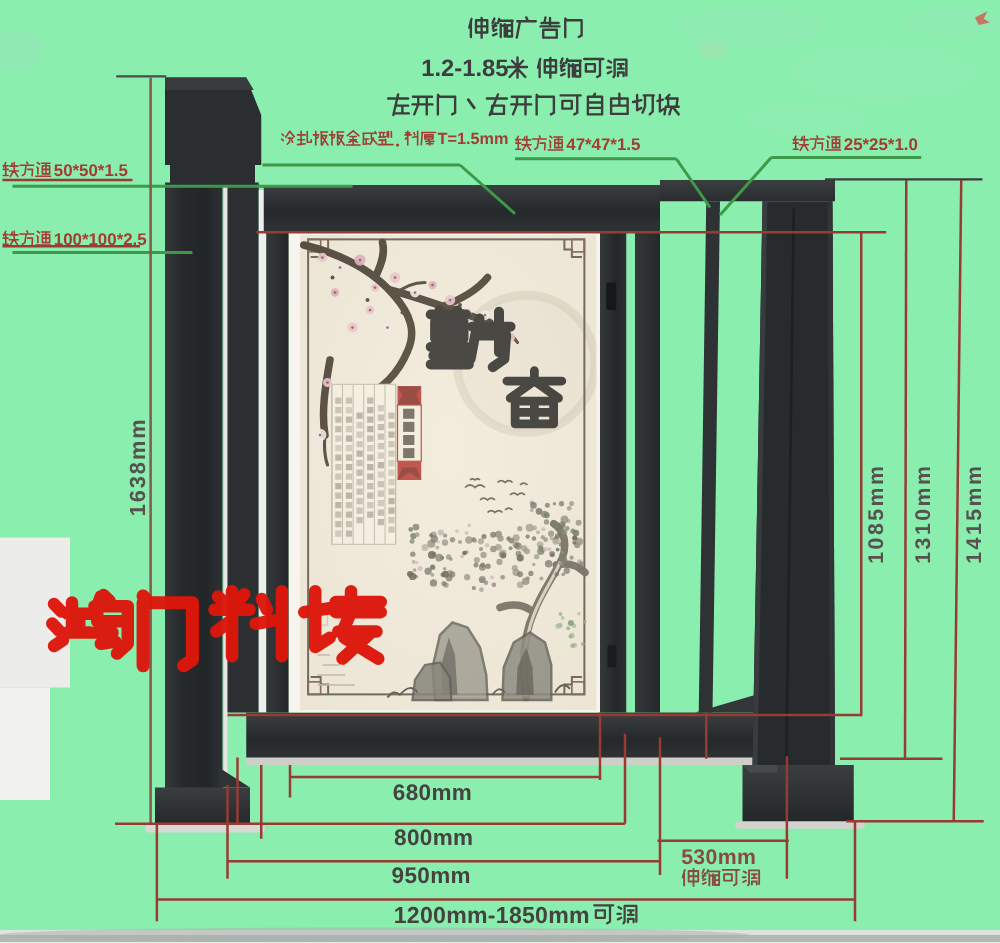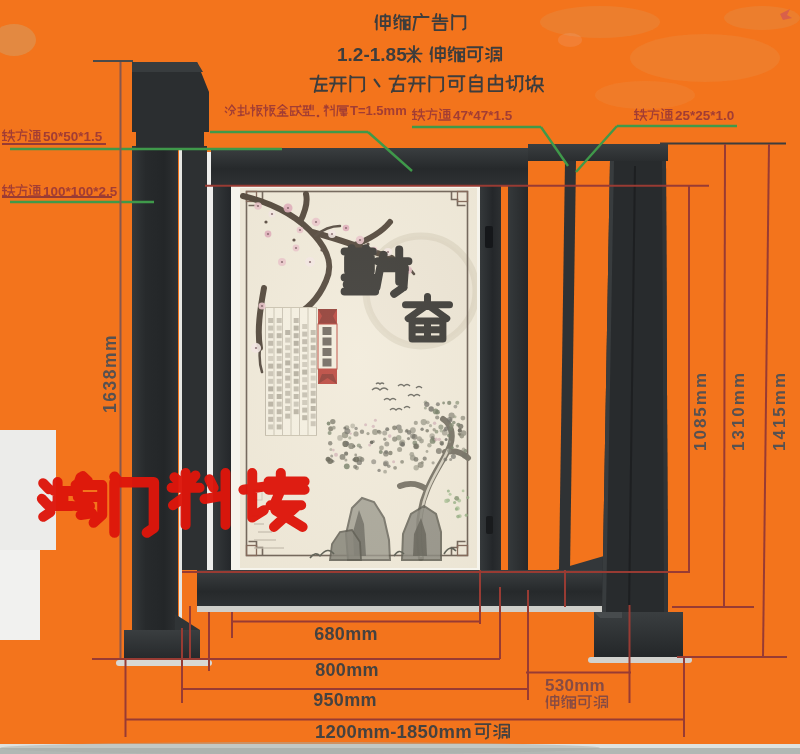--- a/index.html
+++ b/index.html
@@ -1,15 +1,15 @@
 <!DOCTYPE html>
 <html><head><meta charset="utf-8">
 <style>
 html,body{margin:0;padding:0;background:#ffffff;}
-#stage{position:relative;width:800px;height:754px;overflow:hidden;background:#f97316;font-family:"Liberation Sans",sans-serif;filter:blur(0.4px) saturate(0.95);}
+#stage{position:relative;width:800px;height:754px;overflow:hidden;background:#86efac;font-family:"Liberation Sans",sans-serif;filter:blur(0.4px) saturate(0.95);}
 #stage svg{position:absolute;left:0;top:0;}
 </style></head>
 <body>
 <div id="stage">
 <div style="position:absolute;left:0px;top:430px;width:56px;height:120px;background:#ececea;"></div>
     <div style="position:absolute;left:0px;top:550px;width:40px;height:90px;background:#f1f1ef;"></div>
     <div style="position:absolute;left:0px;top:744px;width:800px;height:4px;background:#dfe2df;"></div>
     <div style="position:absolute;left:0px;top:748px;width:800px;height:6px;background:#b2b8b4;"></div>
     <div style="position:absolute;left:116px;top:660px;width:96px;height:6px;background:#d8d8d4;border-radius:3px"></div>
     <div style="position:absolute;left:588px;top:657px;width:104px;height:6px;background:#d2d2ce;border-radius:3px"></div>

